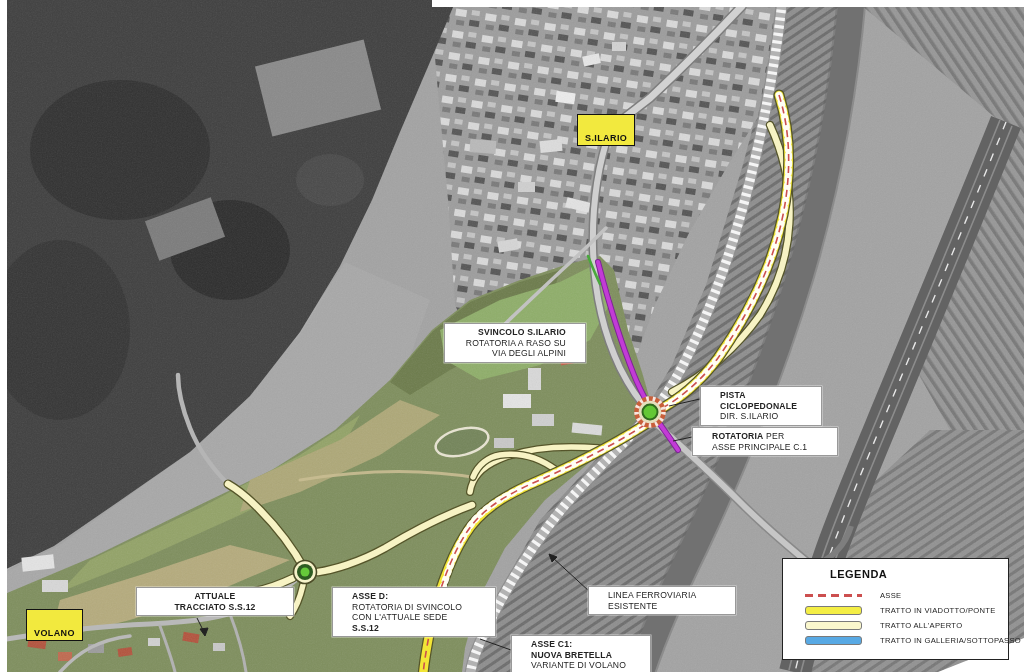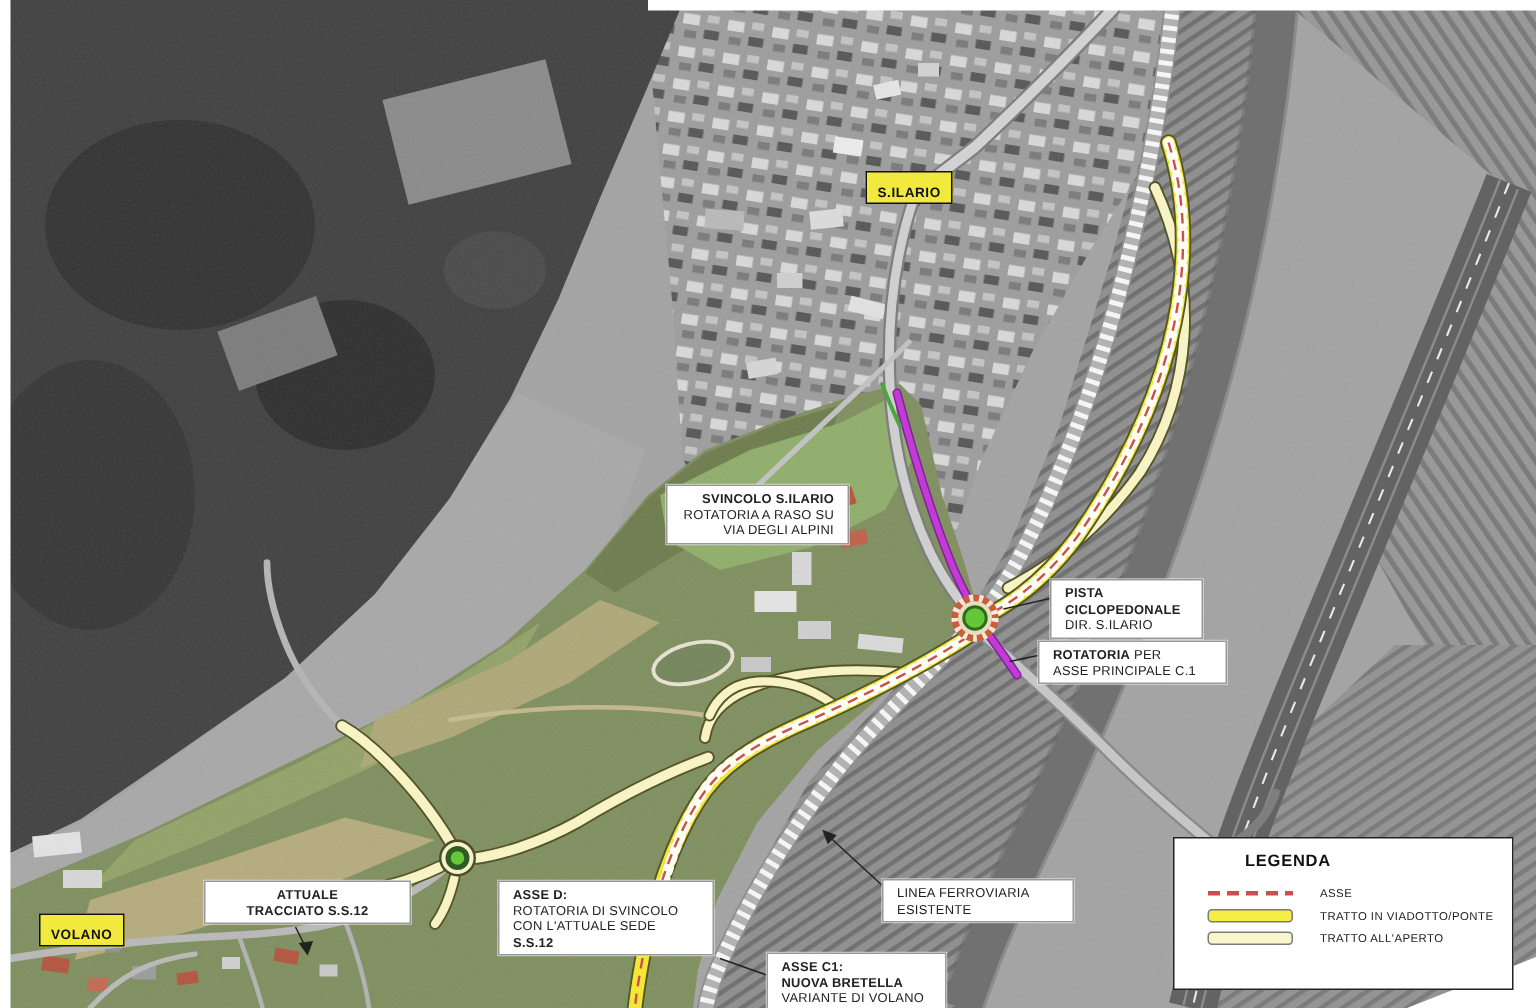--- a/index.html
+++ b/index.html
@@ -3,24 +3,24 @@
 <meta charset="utf-8">
 <style>
   html,body{margin:0;padding:0;background:#ffffff;}
   body{width:1024px;height:672px;overflow:hidden;position:relative;
        font-family:"Liberation Sans",sans-serif;-webkit-font-smoothing:antialiased;}
   #stage{position:absolute;inset:0;width:1024px;height:672px;}
   #map-svg{position:absolute;left:0;top:0;}
 
   
   .place-tag{position:absolute;background:#f2e93e;border:1.4px solid #111;
-    font-size:9px;font-weight:bold;color:#111;padding:8px 7px 1px 7px;letter-spacing:.4px;
+    font-size:9px;font-weight:bold;color:#111;padding:18px 7px 1px 7px;letter-spacing:.4px;
     line-height:11px;white-space:nowrap;}
   .callout{position:absolute;background:#fff;border:0.5px solid #999;color:#222;
-    font-size:8.6px;line-height:10.5px;padding:3px 9px;letter-spacing:.2px;
+    font-size:8.6px;line-height:10.5px;padding:3px 19px;letter-spacing:.2px;
     box-shadow:0 0 0 0.5px rgba(255,255,255,.6);}
   .callout .b{font-weight:bold;}
   .callout span.b{font-weight:bold;}
 
   
   .legend{position:absolute;left:782px;top:558px;width:227px;height:102px;background:#fff;
     border:1px solid #222;box-sizing:border-box;padding:9px 0 0 22px;}
   .legend-title{font-size:11px;font-weight:bold;color:#111;letter-spacing:.5px;margin-bottom:8px;padding-left:25px;}
   .legend-row{display:flex;align-items:center;height:15px;}
   .legend-swatch{width:57px;height:9px;border:1px solid #7a7a7a;border-radius:3px;
@@ -276,15 +276,19 @@
     <span class="legend-label">ASSE</span>
   </div>
   <div class="legend-row">
     <span class="legend-swatch" style="background-color: rgb(244, 238, 69);"></span>
     <span class="legend-label">TRATTO IN VIADOTTO/PONTE</span>
   </div>
   <div class="legend-row">
     <span class="legend-swatch" style="background-color: rgb(250, 247, 205);"></span>
     <span class="legend-label">TRATTO ALL'APERTO</span>
   </div>
+  <div class="legend-row">
+    <span class="legend-swatch" style="background-color: rgb(88, 169, 228);"></span>
+    <span class="legend-label">TRATTO IN GALLERIA/SOTTOPASSO</span>
+  </div>
 </div>
 
 </div>
 
 </body></html>

